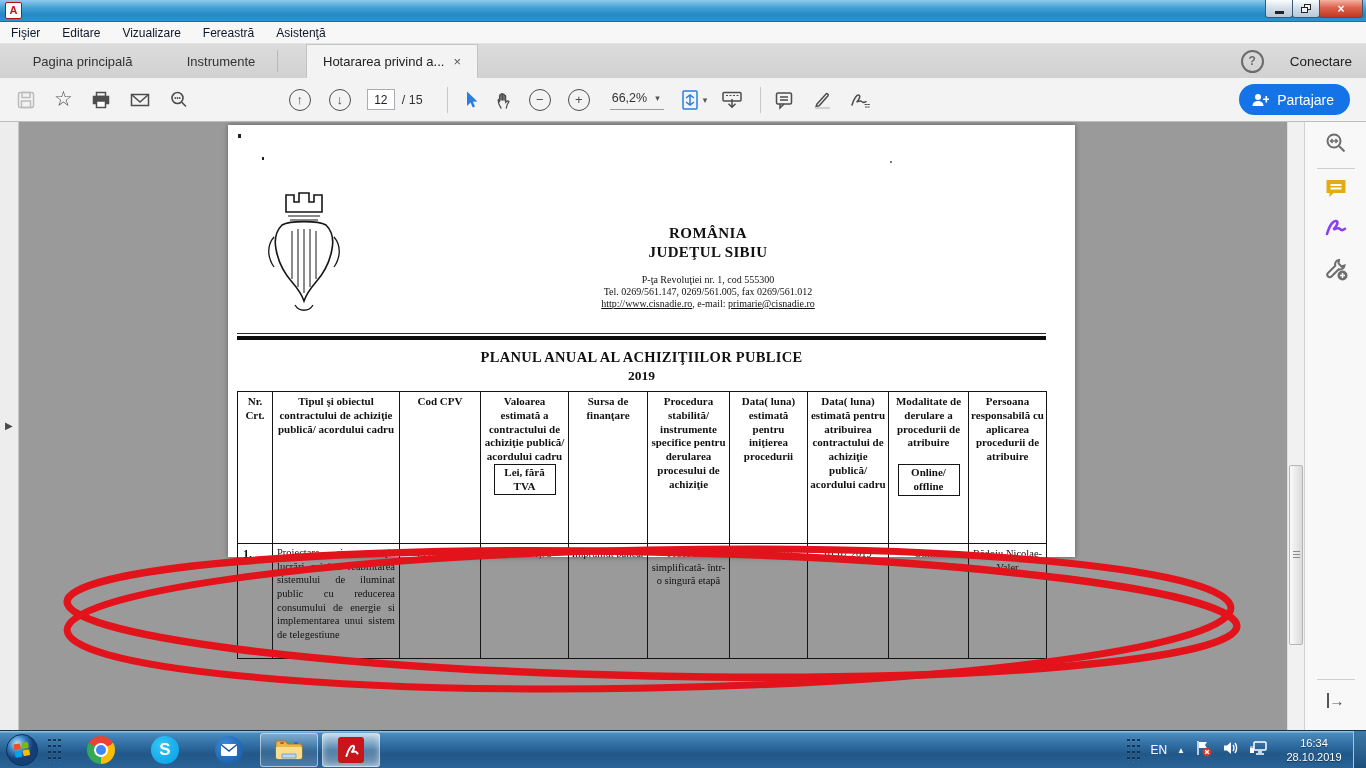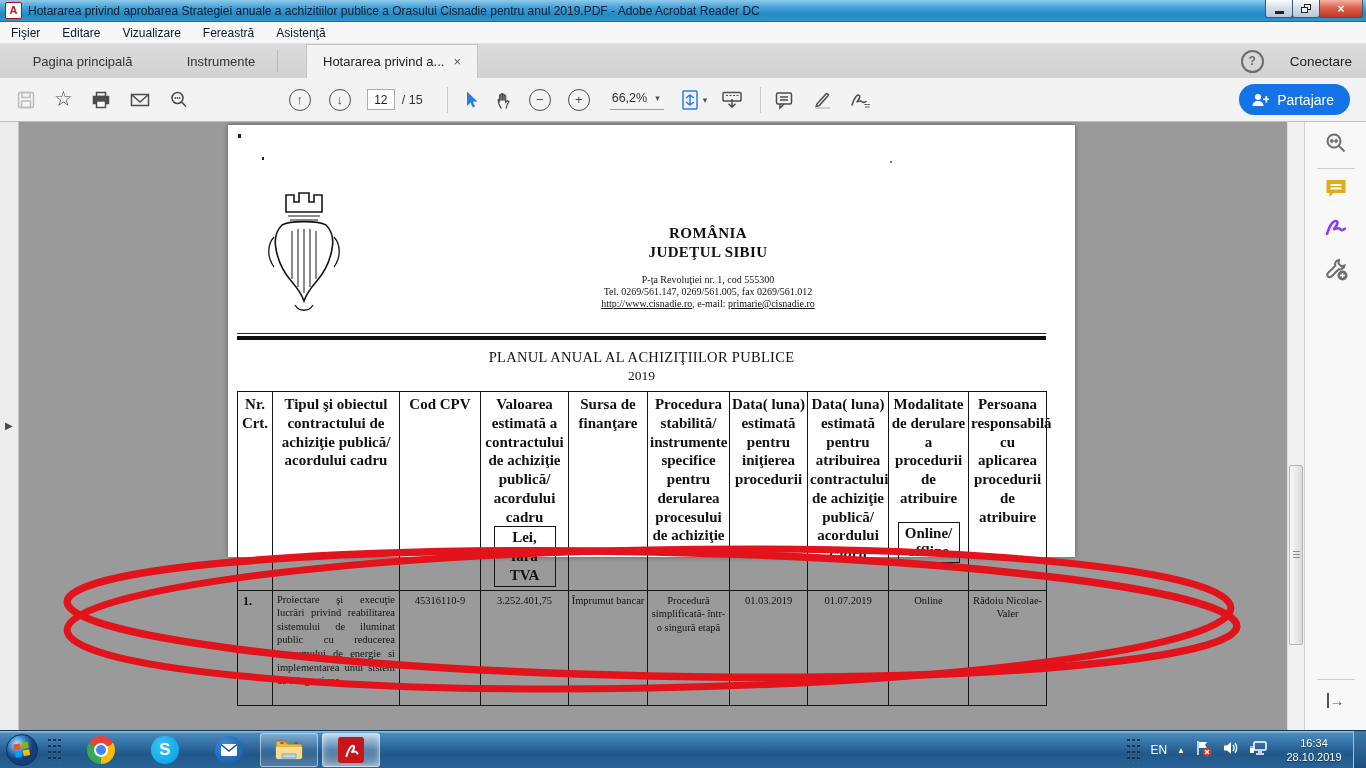--- a/index.html
+++ b/index.html
@@ -67,27 +67,27 @@
   .hdrblock{position:absolute;left:300px;top:100px;width:360px;text-align:center;}
   .country{font-size:15px;font-weight:bold;letter-spacing:.4px;}
   .county{font-size:15px;font-weight:bold;letter-spacing:.4px;margin-top:2px;}
   .addr{font-size:10px;margin-top:1px;}
   .addr.first{margin-top:13px;}
   .lnk{text-decoration:underline;}
 
   .ruleThin{position:absolute;left:9px;top:208px;width:809px;height:1px;background:#2a2a2a;}
   .ruleThick{position:absolute;left:9px;top:211px;width:809px;height:4px;background:#0d0d0d;}
 
-  .doctitle{position:absolute;left:9px;top:224px;width:809px;text-align:center;font-weight:normal;}
+  .doctitle{position:absolute;left:9px;top:224px;width:809px;text-align:center;font-weight:bold;}
   .doctitle .l1{font-size:14.5px;letter-spacing:.3px;}
   .doctitle .l2{font-size:13.5px;margin-top:2px;}
 
   table.dt{position:absolute;left:9px;top:266px;width:809px;border-collapse:collapse;table-layout:fixed;}
   table.dt th,table.dt td{border:1.5px solid #141414;vertical-align:top;font-family:"Liberation Serif","DejaVu Serif",serif;}
-  table.dt th{font-size:15px;font-weight:bold;text-align:center;line-height:1.25;padding:3px 2px;}
+  table.dt th{font-size:11px;font-weight:bold;text-align:center;line-height:1.25;padding:3px 2px;}
   table.dt tr.hrow{height:152px;}
   table.dt tr.drow{height:115px;}
   table.dt td{font-size:10.5px;text-align:center;padding:3px 2px;line-height:1.3;}
   table.dt td.c0{font-weight:bold;font-size:12px;text-align:left;padding-left:5px;}
   table.dt td.c1{text-align:justify;padding:2px 4px;}
   .hbox{display:inline-block;border:1.5px solid #141414;padding:1px 4px;margin-top:0;font-weight:bold;width:52px;}
   .hbox.online{margin-top:14px;}
 
   .annot{position:absolute;left:0;top:0;pointer-events:none;}
 
@@ -132,21 +132,20 @@
   .showdesk{position:absolute;right:0;top:0;width:13px;height:38px;background:linear-gradient(180deg,#3d79a8,#1c4d79);
     border-left:1px solid #9fc6e0;box-sizing:border-box;}
 </style>
 </head>
 <body>
 
 <div class="screen">
 
   <div class="titlebar">
     <div class="app-ico">A</div>
-    <div class="title-text">Hotararea privind aprobarea Strategiei anuale a achizitiilor publice  a Orasului Cisnadie pentru anul 2019.PDF - Adobe Acrobat Reader DC</div>
     <div class="winbtns">
       <div class="winbtn">
           <span class="glyph-min"></span>
         </div>
       <div class="winbtn">
           <span class="glyph-restore"></span>
         </div>
       <div class="winbtn close">
           <span>×</span>
         </div>

